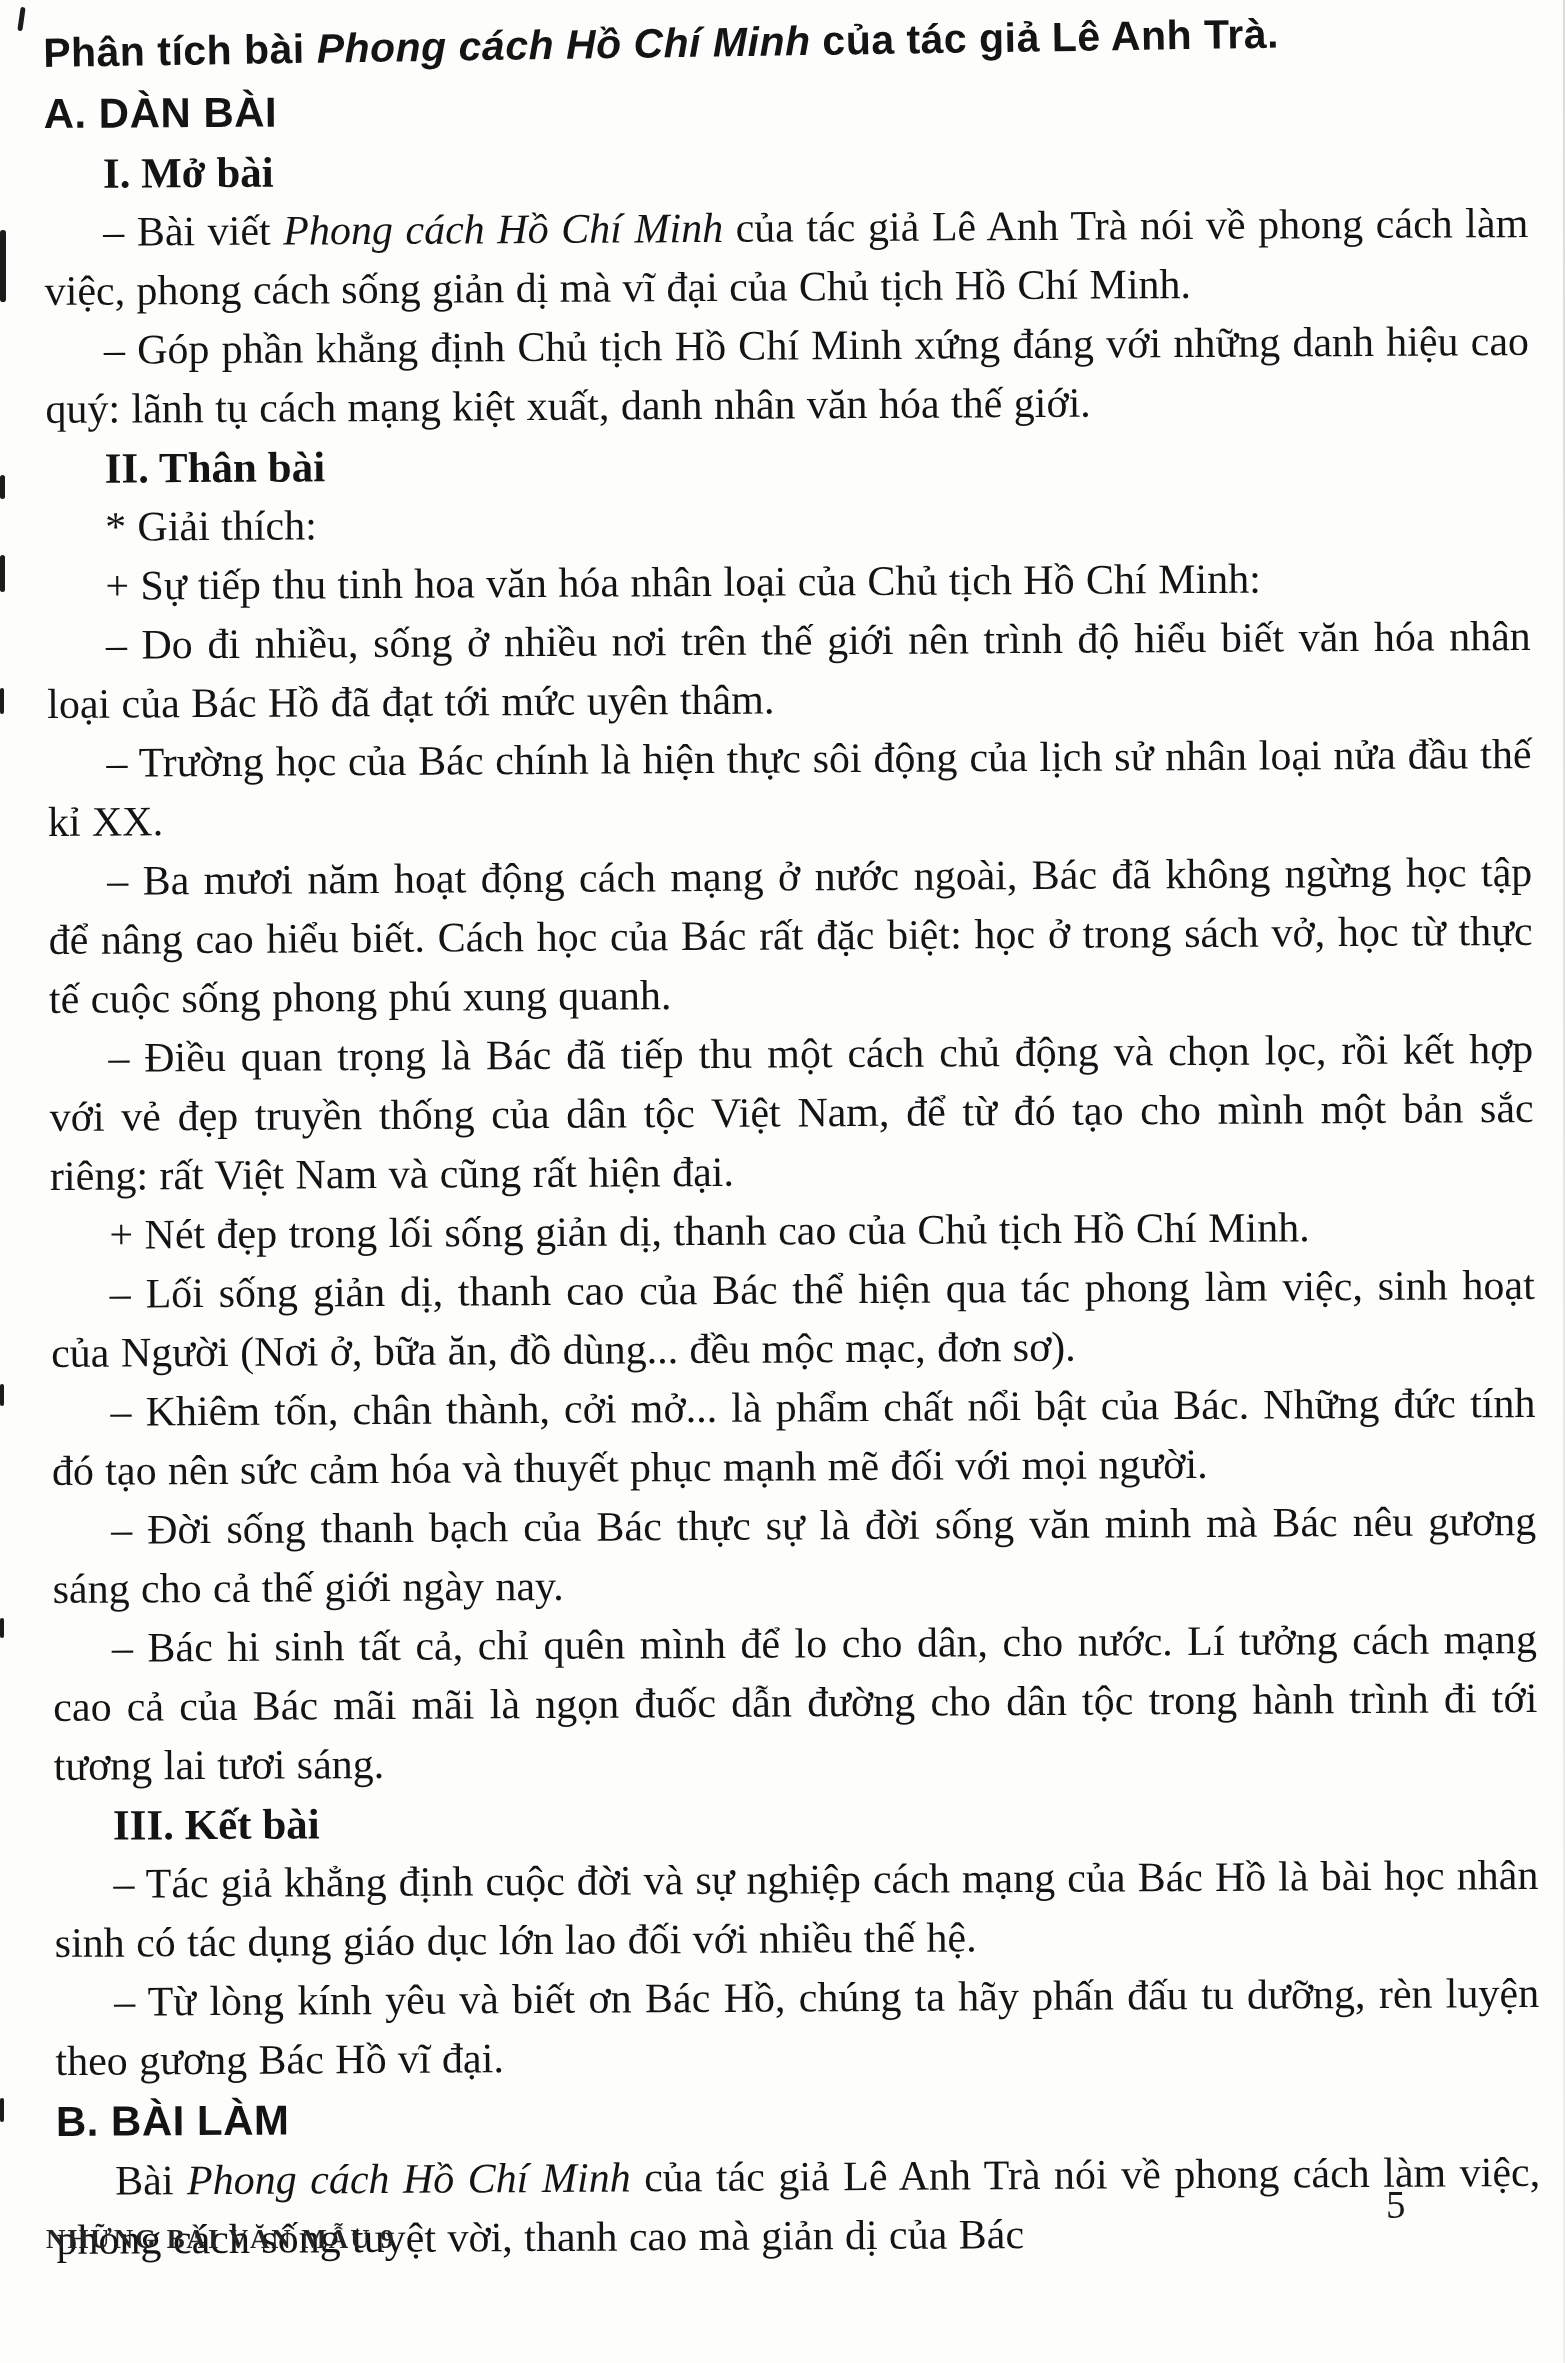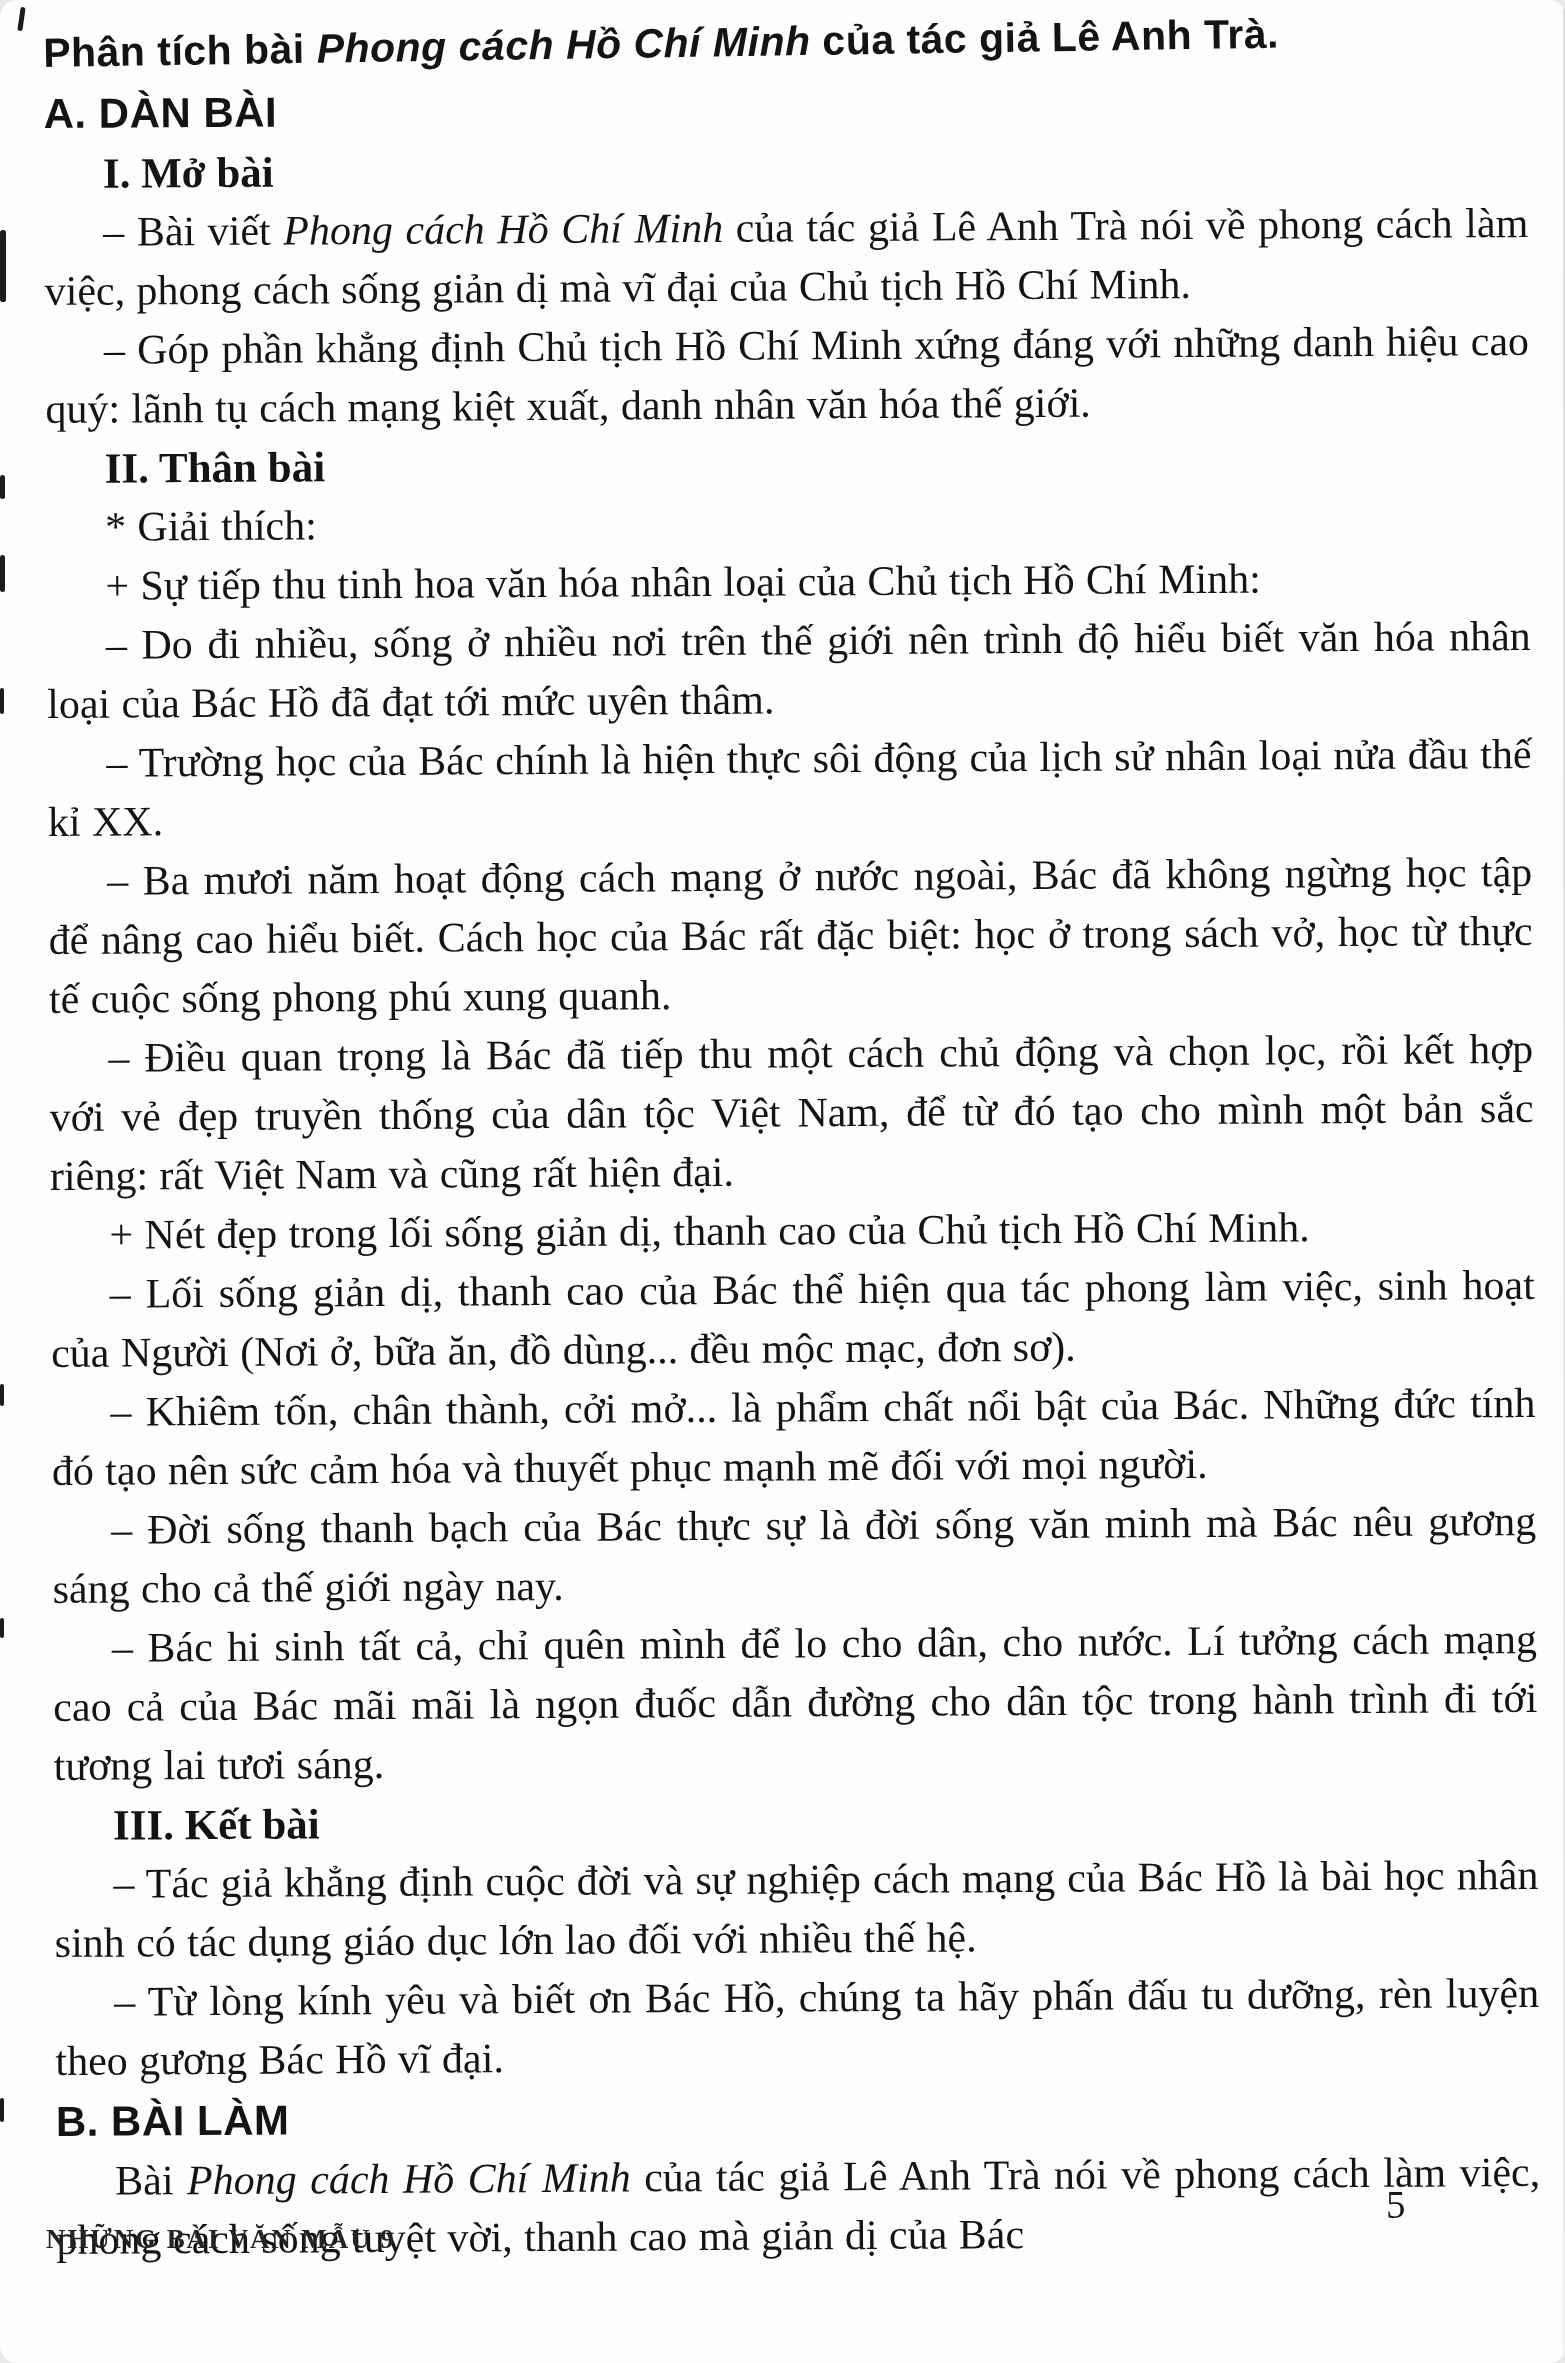--- a/index.html
+++ b/index.html
@@ -9,21 +9,20 @@
   }
   .page {
     position: relative;
     width: 1566px;
     height: 2363px;
     margin: 0 auto;
     background: #fdfdfc;
     overflow: hidden;
     color: #141414;
     font-family: "Liberation Serif", serif;
-    border-radius: 17px;
   }
   .content {
     position: absolute;
     left: 43px;
     top: 24px;
     width: 1484px;
     transform: rotate(-0.35deg);
     transform-origin: left top;
   }
   .blk { margin: 0; }

